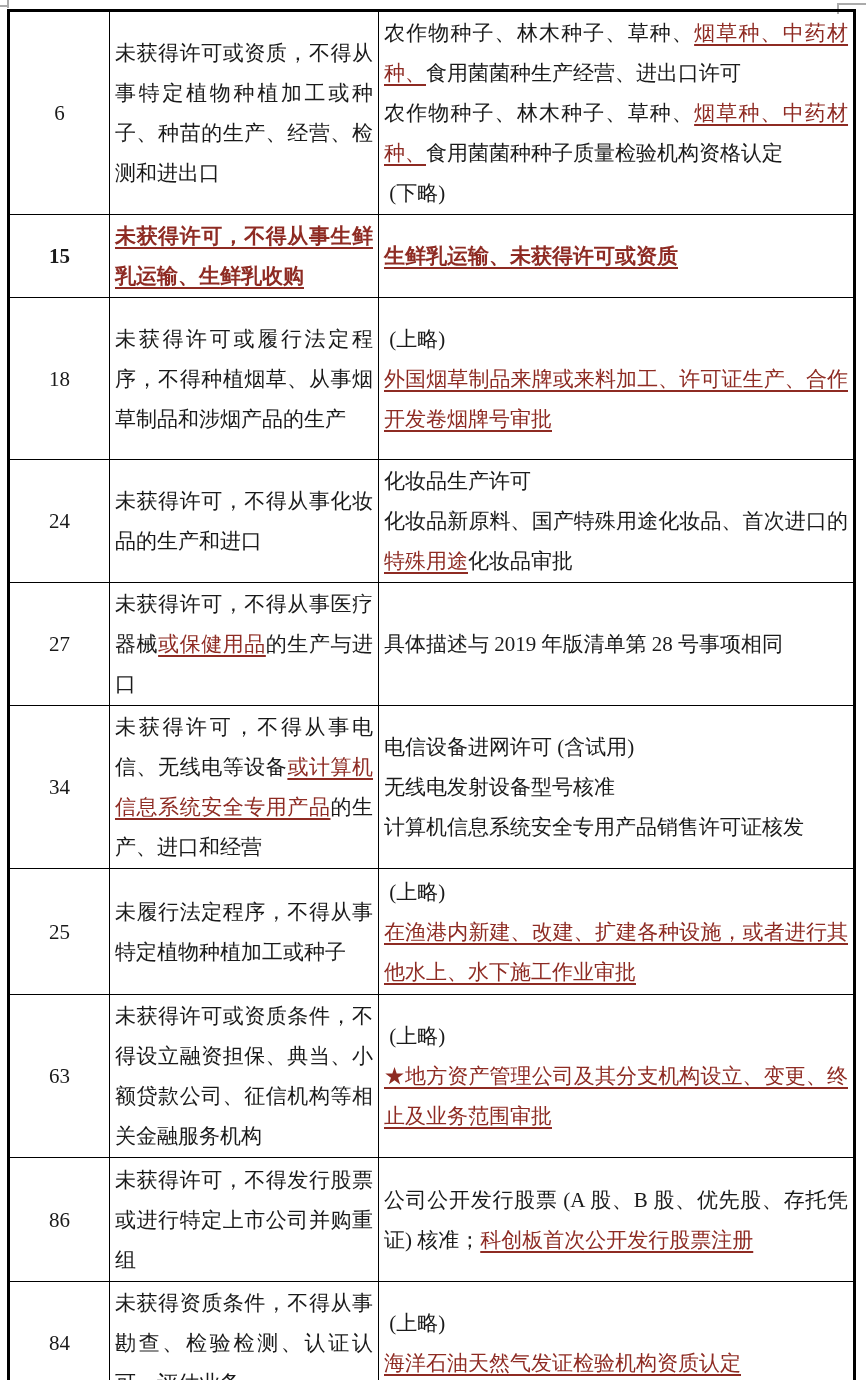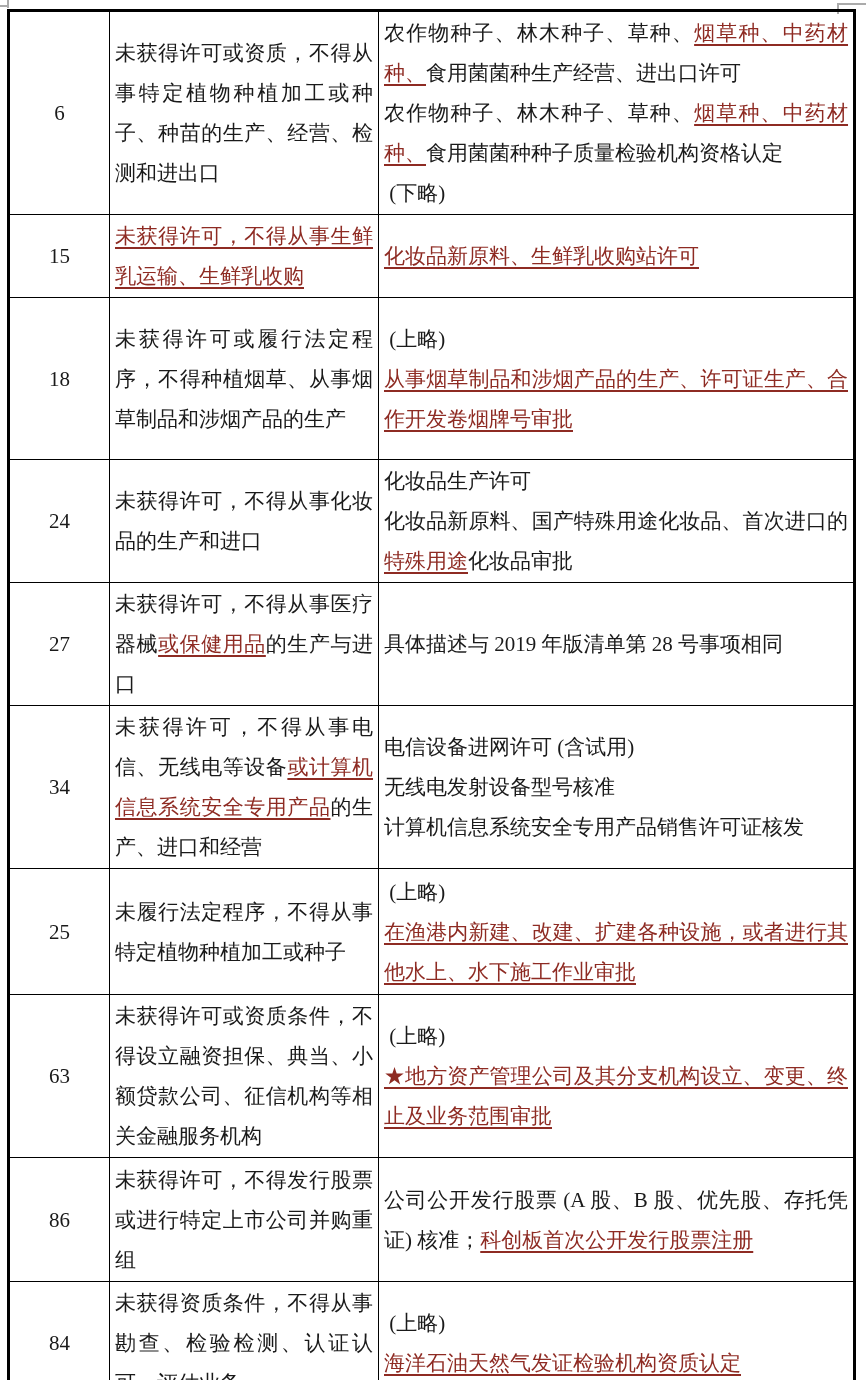--- a/index.html
+++ b/index.html
@@ -75,37 +75,37 @@
           <td class="num-cell">6</td>
           <td class="prohibition-cell">
             <p><span class="plain">未获得许可或资质，不得从事特定植物种植加工或种子、种苗的生产、经营、检测和进出口</span></p>
           </td>
           <td class="items-cell">
             <p><span class="plain">农作物种子、林木种子、草种、</span><span class="rev">烟草种、中药材种、</span><span class="plain">食用菌菌种生产经营、进出口许可</span></p>
             <p><span class="plain">农作物种子、林木种子、草种、</span><span class="rev">烟草种、中药材种、</span><span class="plain">食用菌菌种种子质量检验机构资格认定</span></p>
             <p><span class="plain">&nbsp;(下略)</span></p>
           </td>
         </tr>
-        <tr style="height: 82px;">
+        <tr style="height: 82px; font-weight: bold;">
           <td class="num-cell">15</td>
           <td class="prohibition-cell">
             <p><span class="rev">未获得许可，不得从事生鲜乳运输、生鲜乳收购</span></p>
           </td>
           <td class="items-cell">
-            <p><span class="rev">化妆品新原料、生鲜乳收购站许可</span></p>
+            <p><span class="rev">生鲜乳运输、未获得许可或资质</span></p>
           </td>
         </tr>
         <tr style="height: 162px;">
           <td class="num-cell">18</td>
           <td class="prohibition-cell">
             <p><span class="plain">未获得许可或履行法定程序，不得种植烟草、从事烟草制品和涉烟产品的生产</span></p>
           </td>
           <td class="items-cell">
             <p><span class="plain">&nbsp;(上略)</span></p>
-            <p><span class="rev">从事烟草制品和涉烟产品的生产、许可证生产、合作开发卷烟牌号审批</span></p>
+            <p><span class="rev">外国烟草制品来牌或来料加工、许可证生产、合作开发卷烟牌号审批</span></p>
           </td>
         </tr>
         <tr style="height: 116px;">
           <td class="num-cell">24</td>
           <td class="prohibition-cell">
             <p><span class="plain">未获得许可，不得从事化妆品的生产和进口</span></p>
           </td>
           <td class="items-cell">
             <p><span class="plain">化妆品生产许可</span></p>
             <p><span class="plain">化妆品新原料、国产特殊用途化妆品、首次进口的</span><span class="rev">特殊用途</span><span class="plain">化妆品审批</span></p>

